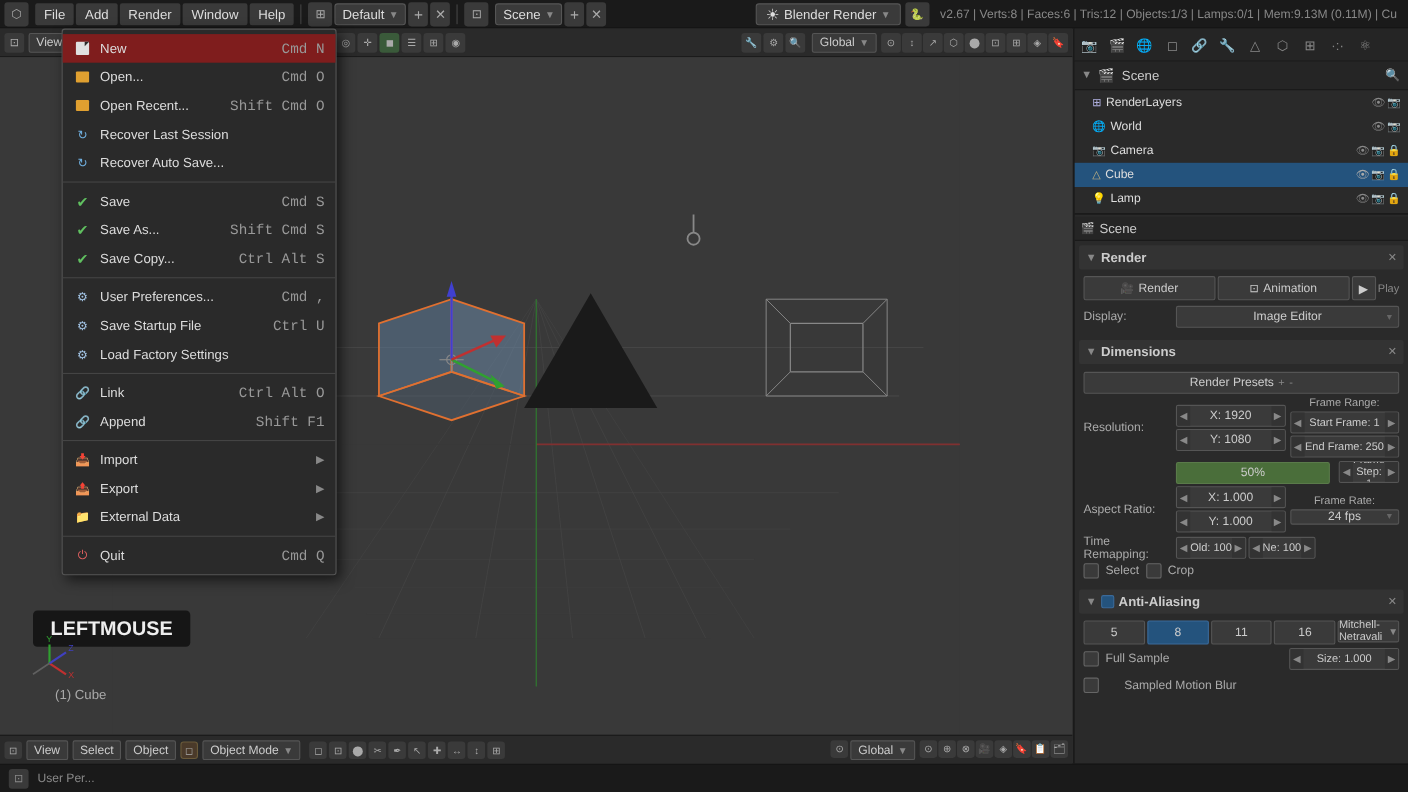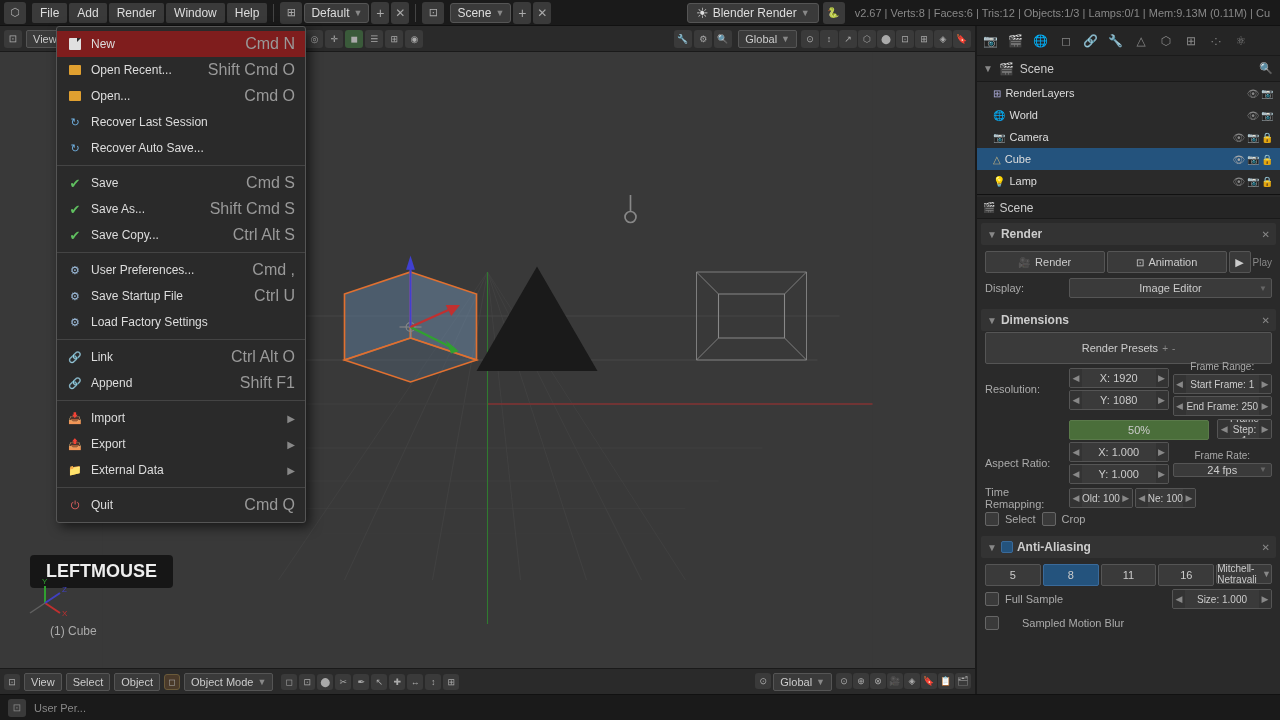--- a/index.html
+++ b/index.html
@@ -430,21 +430,22 @@
       padding: 0 10px;
       gap: 8px;
       cursor: pointer;
       font-size: 12px;
       color: #ddd;
     }
     .menu-item.highlighted { background: #7f1d1d; }
     .menu-item .shortcut {
       margin-left: auto;
       color: #999;
-      font-size: 16px;
+      font-size: 13px;
+      font-family: Liberation Mono, monospace;
     }
     .menu-item .menu-icon {
       width: 16px; height: 16px;
       display: flex; align-items: center; justify-content: center;
       flex-shrink: 0;
     }
     .menu-separator {
       height: 1px;
       background: #444;
       margin: 4px 0;
@@ -855,21 +856,21 @@
 
       <div class="section-header">
         <span class="collapse-arrow">▼</span>
         <span class="section-title">Dimensions</span>
         <span style="margin-left:auto;color:#888;font-size:10px;cursor:pointer;">✕</span>
       </div>
 
       <div style="padding:4px;margin-bottom:4px;">
 
         <div class="prop-row">
-          <div style="flex:1;height:32px;background:#3a3a3a;border:1px solid #555;border-radius:2px;display:flex;align-items:center;justify-content:center;gap:4px;cursor:pointer;">
+          <div style="flex:1;height:20px;background:#3a3a3a;border:1px solid #555;border-radius:2px;display:flex;align-items:center;justify-content:center;gap:4px;cursor:pointer;">
             <span style="font-size:11px;color:#ccc;">Render Presets</span>
             <span style="font-size:10px;color:#888;">+</span>
             <span style="font-size:10px;color:#888;">-</span>
           </div>
         </div>
 
         <div style="display:flex;align-items:center;margin-bottom:2px;gap:4px;">
           <span class="prop-label" style="font-size:11px;color:#aaa;width:80px;flex-shrink:0;">Resolution:</span>
           <div style="display:flex;flex-direction:column;flex:1;gap:2px;">
             <div class="num-field">
@@ -1025,34 +1026,34 @@
       </div>
     </div>
     <span>New</span>
     <span class="shortcut">Cmd N</span>
   </div>
 
   <div class="menu-item">
     <div class="menu-icon">
       <div style="width:12px;height:10px;background:#e0a030;border-radius:1px;"></div>
     </div>
+    <span>Open...</span>
+    <span class="shortcut">Cmd O</span>
+  </div>
+
+  <div class="menu-item">
+    <div class="menu-icon">
+      <div style="width:12px;height:10px;background:#e0a030;border-radius:1px;"></div>
+    </div>
     <span>Open Recent...</span>
     <span class="shortcut">Shift Cmd O</span>
   </div>
 
   <div class="menu-item">
     <div class="menu-icon">
-      <div style="width:12px;height:10px;background:#e0a030;border-radius:1px;"></div>
-    </div>
-    <span>Open...</span>
-    <span class="shortcut">Cmd O</span>
-  </div>
-
-  <div class="menu-item">
-    <div class="menu-icon">
       <span style="color:#70b0e0;font-size:11px;">↻</span>
     </div>
     <span>Recover Last Session</span>
     <span class="shortcut"></span>
   </div>
 
   <div class="menu-item">
     <div class="menu-icon">
       <span style="color:#70b0e0;font-size:11px;">↻</span>
     </div>

